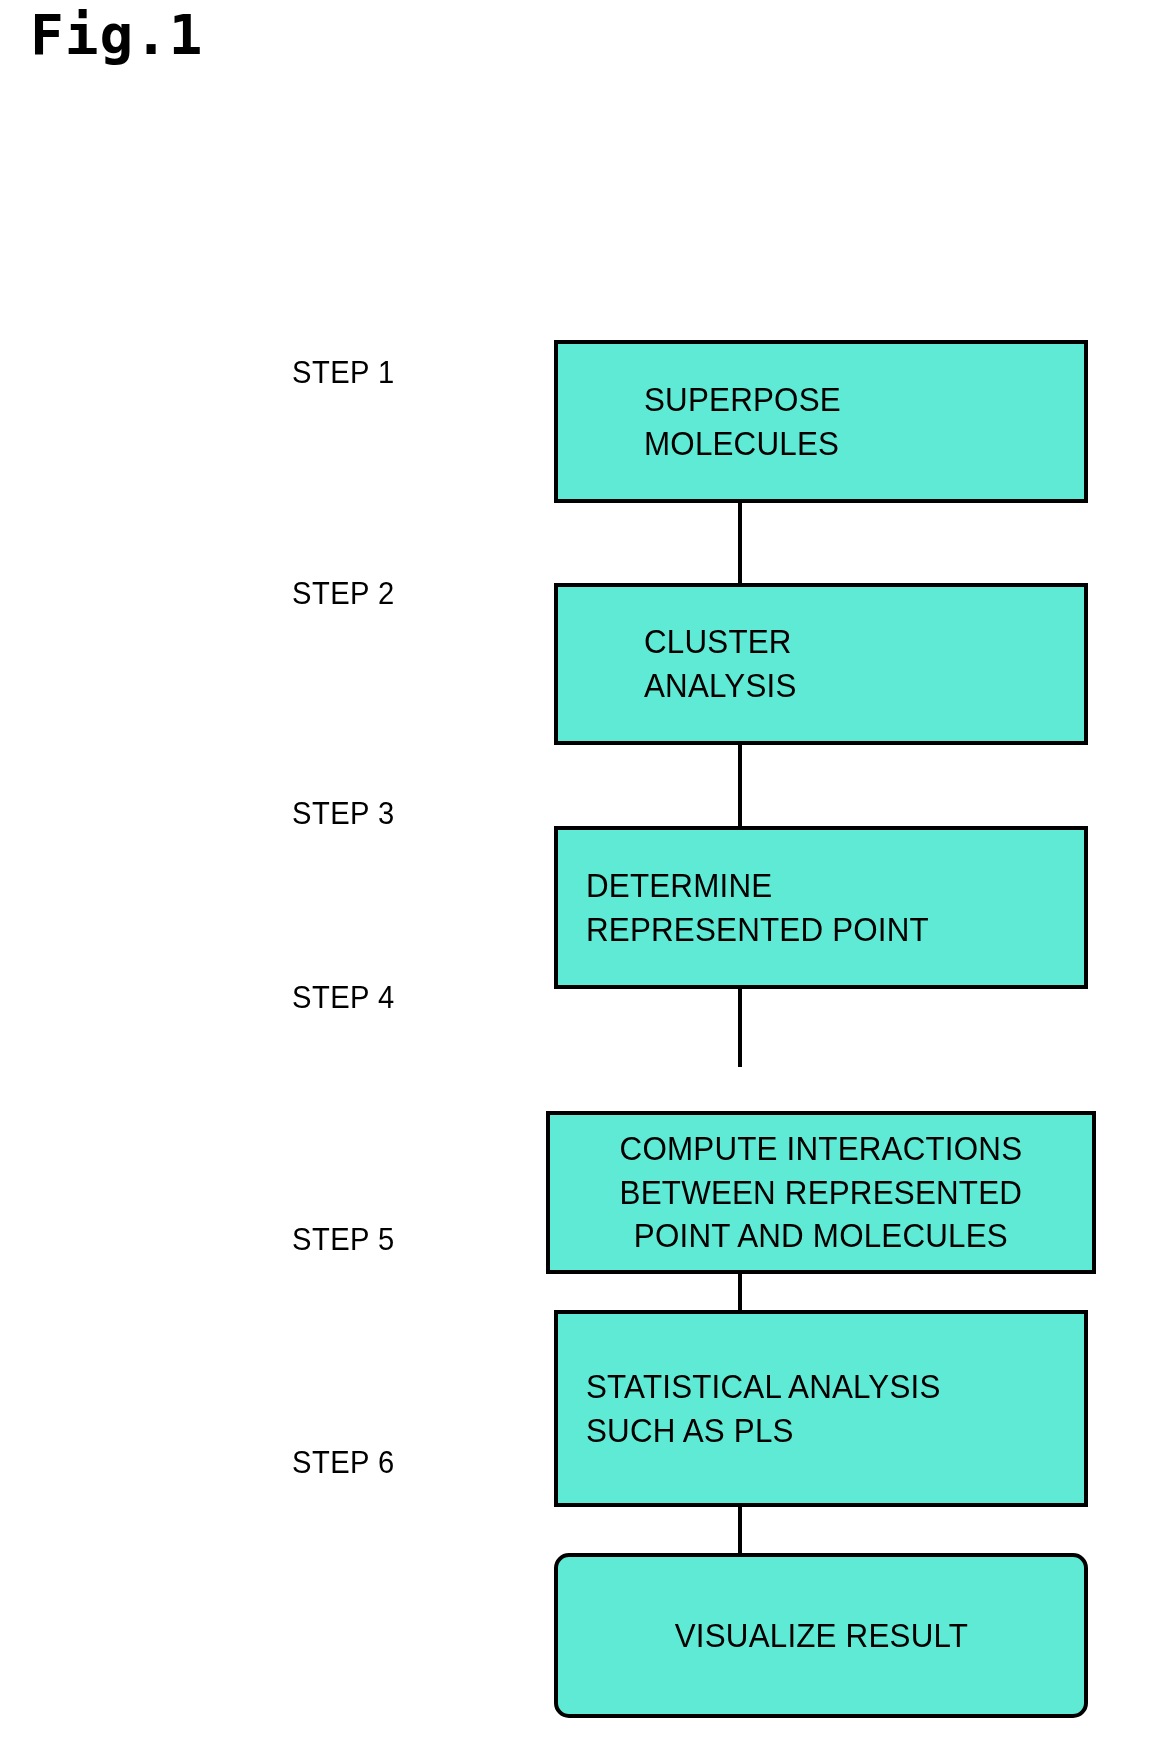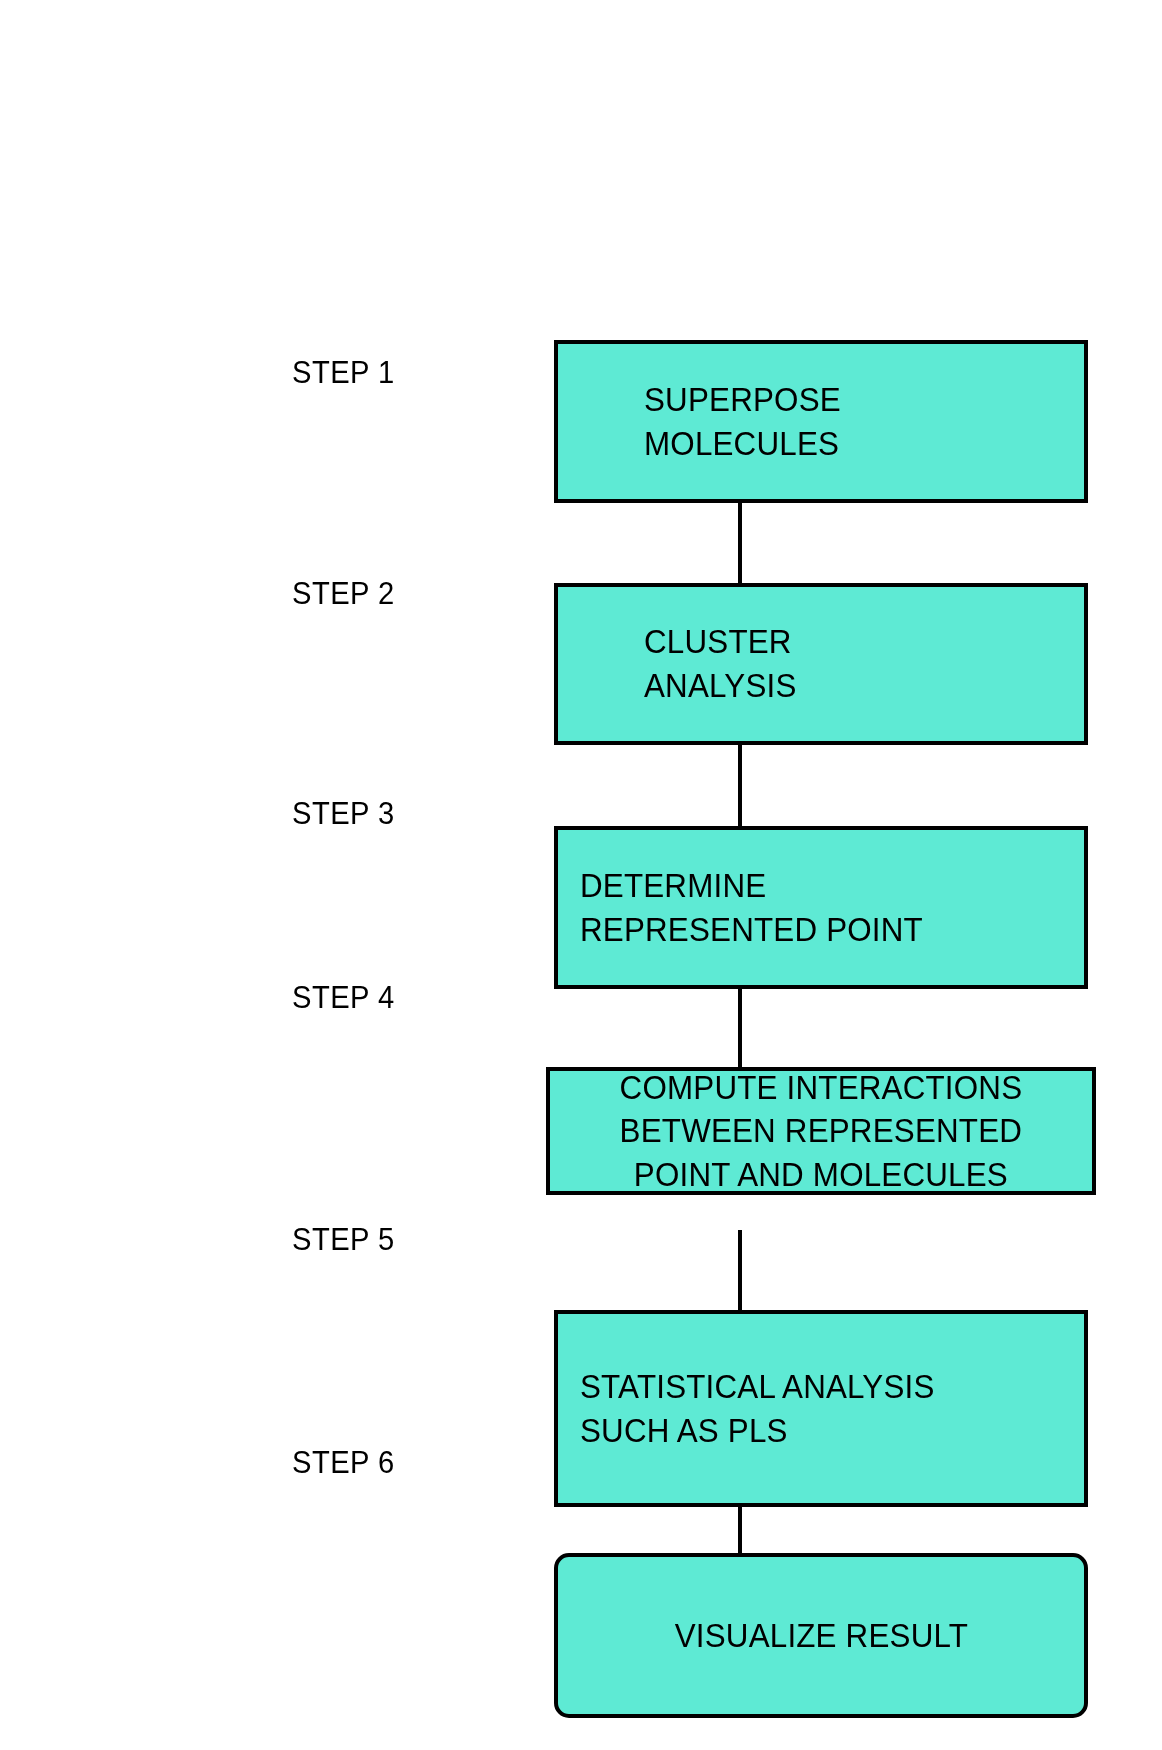--- a/index.html
+++ b/index.html
@@ -76,36 +76,37 @@
     line-height: 1.32;
     letter-spacing: 0.2px;
     white-space: nowrap;
     font-stretch: condensed;
     transform: scaleX(0.95);
     transform-origin: left center;
   }
 
   
   .align-indent  { padding-left: 86px; }
-  .align-indent2 { padding-left: 22px; }
+  .align-indent2 { padding-left: 28px; }
   .align-center  { align-items: center; padding-left: 0; }
   .align-center .box-line { transform-origin: center center; }
 
   
   .connector {
     position: absolute;
     width: 4px;
     background: #000000;
   }
 </style>
 </head>
 <body>
 
 <div id="page">
 
+  <div id="fig-title">Fig.1</div>
 
   <div id="flow">
       <div class="connector" style="left: 738px; top: 503px; height: 80px;"></div>
       <div class="connector" style="left: 738px; top: 745px; height: 81px;"></div>
       <div class="connector" style="left: 738px; top: 989px; height: 78px;"></div>
       <div class="connector" style="left: 738px; top: 1230px; height: 80px;"></div>
       <div class="connector" style="left: 738px; top: 1475px; height: 78px;"></div>
       <div class="step-label" style="top: 355px;">STEP 1</div>
       <div class="step-box" style="left: 554px; top: 340px; width: 534px; height: 163px;">
         <div class="box-text align-indent">
@@ -121,21 +122,21 @@
         </div>
       </div>
       <div class="step-label" style="top: 796px;">STEP 3</div>
       <div class="step-box" style="left: 554px; top: 826px; width: 534px; height: 163px;">
         <div class="box-text align-indent2">
           <div class="box-line">DETERMINE</div>
           <div class="box-line">REPRESENTED POINT</div>
         </div>
       </div>
       <div class="step-label" style="top: 980px;">STEP 4</div>
-      <div class="step-box" style="left: 546px; top: 1067px; width: 550px; height: 128px;">
+      <div class="step-box" style="left: 546px; top: 1111px; width: 550px; height: 163px;">
         <div class="box-text align-center">
           <div class="box-line">COMPUTE INTERACTIONS</div>
           <div class="box-line">BETWEEN REPRESENTED</div>
           <div class="box-line">POINT AND MOLECULES</div>
         </div>
       </div>
       <div class="step-label" style="top: 1222px;">STEP 5</div>
       <div class="step-box" style="left: 554px; top: 1310px; width: 534px; height: 197px;">
         <div class="box-text align-indent2">
           <div class="box-line">STATISTICAL ANALYSIS</div>

